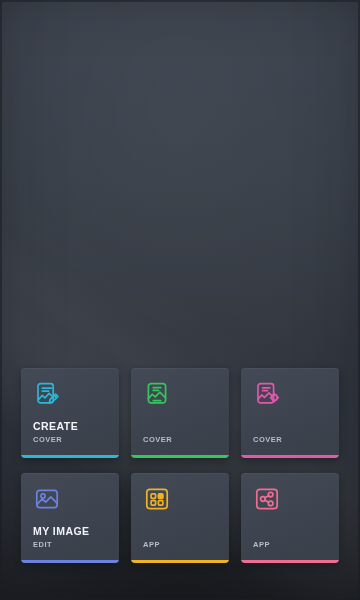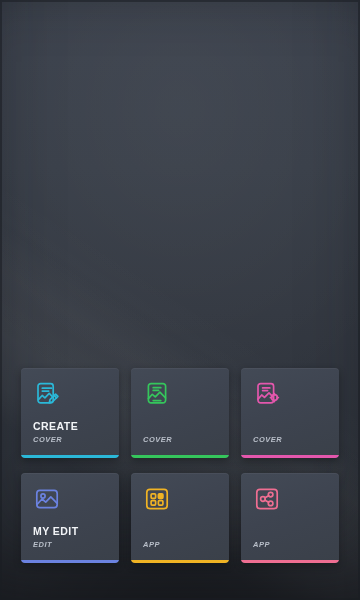--- a/index.html
+++ b/index.html
@@ -119,21 +119,20 @@
     white-space:nowrap;
   }
   .card-sub {
     margin-top:3px;
     color:#b9bfc9;
     font-size:7.5px;
     font-weight:bold;
     letter-spacing:0.5px;
     line-height:9px;
     white-space:nowrap;
-    font-style:italic;
   }
 
   .card-accent {
     position:absolute;
     left:0; right:0; bottom:0;
     height:3px;
     border-bottom-left-radius:7px;
     border-bottom-right-radius:7px;
   }
 </style>
@@ -200,21 +199,21 @@
 
     <div class="card">
       <div class="card-icon">
         <svg viewBox="0 0 28 28" fill="none" stroke="#6b82e0" stroke-width="1.7" stroke-linecap="round" stroke-linejoin="round">
           <rect x="3.8" y="5.4" width="20.4" height="17.2" rx="3.1"></rect>
           <circle cx="10" cy="11" r="2.1"></circle>
           <path d="M3.8 19.6l5.3-5.6 3.6 3.1 5.1-5.3 6.4 6.6"></path>
         </svg>
       </div>
       <div class="card-text">
-        <div class="card-title">MY EDIT</div>
+        <div class="card-title">MY IMAGE</div>
         <div class="card-sub">EDIT</div>
       </div>
       <div class="card-accent" style="background:#6b82e0"></div>
     </div>
 
     <div class="card">
       <div class="card-icon">
         <svg viewBox="0 0 28 28" fill="none" stroke="#f0b324" stroke-width="1.7" stroke-linecap="round" stroke-linejoin="round">
           <rect x="3.8" y="4.4" width="20.4" height="19.2" rx="3.2"></rect>
           <rect x="8.1" y="8.8" width="4.5" height="4.5" rx="1"></rect>

